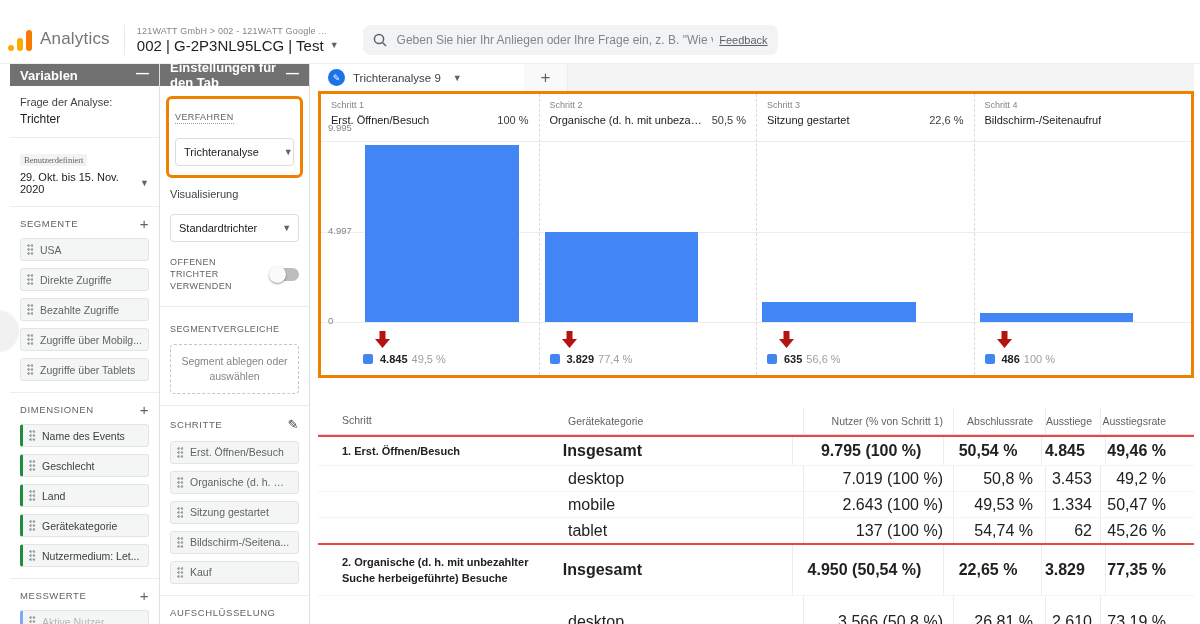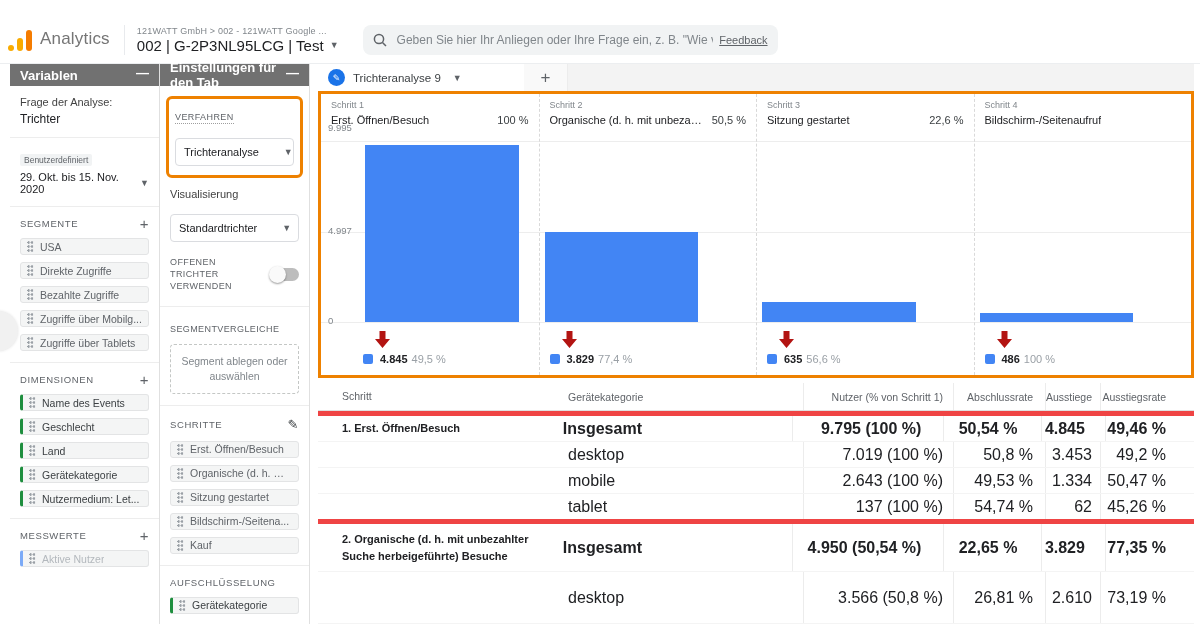--- a/index.html
+++ b/index.html
@@ -35,27 +35,27 @@
     display:flex; flex-direction:column; }
   .panel-header { height:22px; flex:none; background:#717171; color:#fff; font-size:13px;
     font-weight:bold; display:flex; align-items:center; justify-content:space-between; padding:4px 10px; }
   .min-btn { cursor:pointer; font-weight:bold; letter-spacing:0; padding-bottom:5px; }
   .panel-body { flex:1; overflow:hidden; padding:10px 10px 0; }
 
   .field-lab { font-size:11px; color:#424242; }
   .analysis-name { font-size:12px; color:#202124; margin-top:4px; }
   .hr { border-top:1px solid #ededed; margin:11px -10px; }
   .badge { display:inline-block; font-size:8.5px; color:#5f6368; background:#f1f3f4;
-    padding:1px 4px; border-radius:2px; }
+    padding:1px 4px; border-radius:2px;font-family:Liberation Serif, serif; }
   .date-row { display:flex; align-items:center; justify-content:space-between;
     font-size:11px; color:#202124; margin-top:4px; cursor:pointer; }
   .sec-head { display:flex; align-items:center; justify-content:space-between;
     font-size:9.5px; color:#5f6368; letter-spacing:.6px; margin:4px 0 9px; }
   .plus-btn { font-size:15px; color:#5f6368; cursor:pointer; font-weight:400; line-height:10px; }
-  .chip { display:flex; align-items:center; height:17px; margin-bottom:7px; background:#f4f5f5;
+  .chip { display:flex; align-items:center; height:23px; margin-bottom:7px; background:#f4f5f5;
     border:1px solid #e3e4e5; border-radius:3px; padding:0 6px; cursor:pointer; overflow:hidden; }
   .chip .handle { width:7px; height:11px; flex:none; margin-right:6px;
     background-image:radial-gradient(circle at 1.5px 1.5px,#9aa0a6 1.1px,transparent 1.4px);
     background-size:3.5px 4px; }
   .chip-label { font-size:10.5px; color:#5f6368; white-space:nowrap; overflow:hidden; text-overflow:ellipsis; }
   .chip.dim { border-left:3px solid #1e8e3e; }
   .chip.dim .chip-label { color:#3c4043; }
   .chip.metric { border-left:3px solid #7baaf7; }
   .chip.metric .chip-label { color:#b3b8bd; }
 
@@ -111,30 +111,30 @@
   .arrow-wrap { margin-left:12px; height:18px; }
   .legend { display:flex; align-items:center; margin-top:4px; }
   .legend .sq { width:10px; height:10px; background:#4285f4; border-radius:2px; margin-right:7px; flex:none; }
   .legend .num { font-size:11px; font-weight:bold; color:#202124; }
   .legend .lpct { font-size:11px; color:#9aa0a6; margin-left:4px; }
 
   
   .data-table { margin-top:5px; }
   .t-row { display:flex; align-items:stretch; }
   .t-head .cell { font-size:10.5px; color:#5f6368; }
-  .t-head { border-bottom:1px solid #e0e0e0; min-height:28px; }
+  .t-head { border-bottom:1px solid #e0e0e0; min-height:28px;margin-top:24px; }
   .cell { display:flex; align-items:center; font-size:16px; color:#202124; min-width:0; }
   .c1 { width:250px; padding-left:24px; line-height:1.5; }
   .c2 { width:235px; }
   .c3 { width:150px; justify-content:flex-end; padding-right:10px; border-left:1px solid #ececec; }
   .c4 { width:92px;  justify-content:flex-end; padding-right:12px; border-left:1px solid #ececec; }
   .c5 { width:55px;  justify-content:flex-end; padding-right:8px;  border-left:1px solid #ececec; }
   .c6 { width:94px;  justify-content:flex-end; padding-right:28px; border-left:1px solid #ececec; }
   .t-body .t-row { min-height:26px; border-top:1px solid #f4f4f4; }
-  .t-body .t-row.group { border-top:5px solid #ef4444; min-height:30px;gap:12px; }
+  .t-body .t-row.group { border-top:2px solid #ef4444; min-height:30px;gap:12px; }
   .t-body .t-row.tall { min-height:52px; }
   .t-row.group .cell { font-weight:bold; }
   .t-row.group .c1 { font-size:11px; }
 </style>
 </head>
 <body>
 
 <div class="app">
 
   <header class="topbar">

